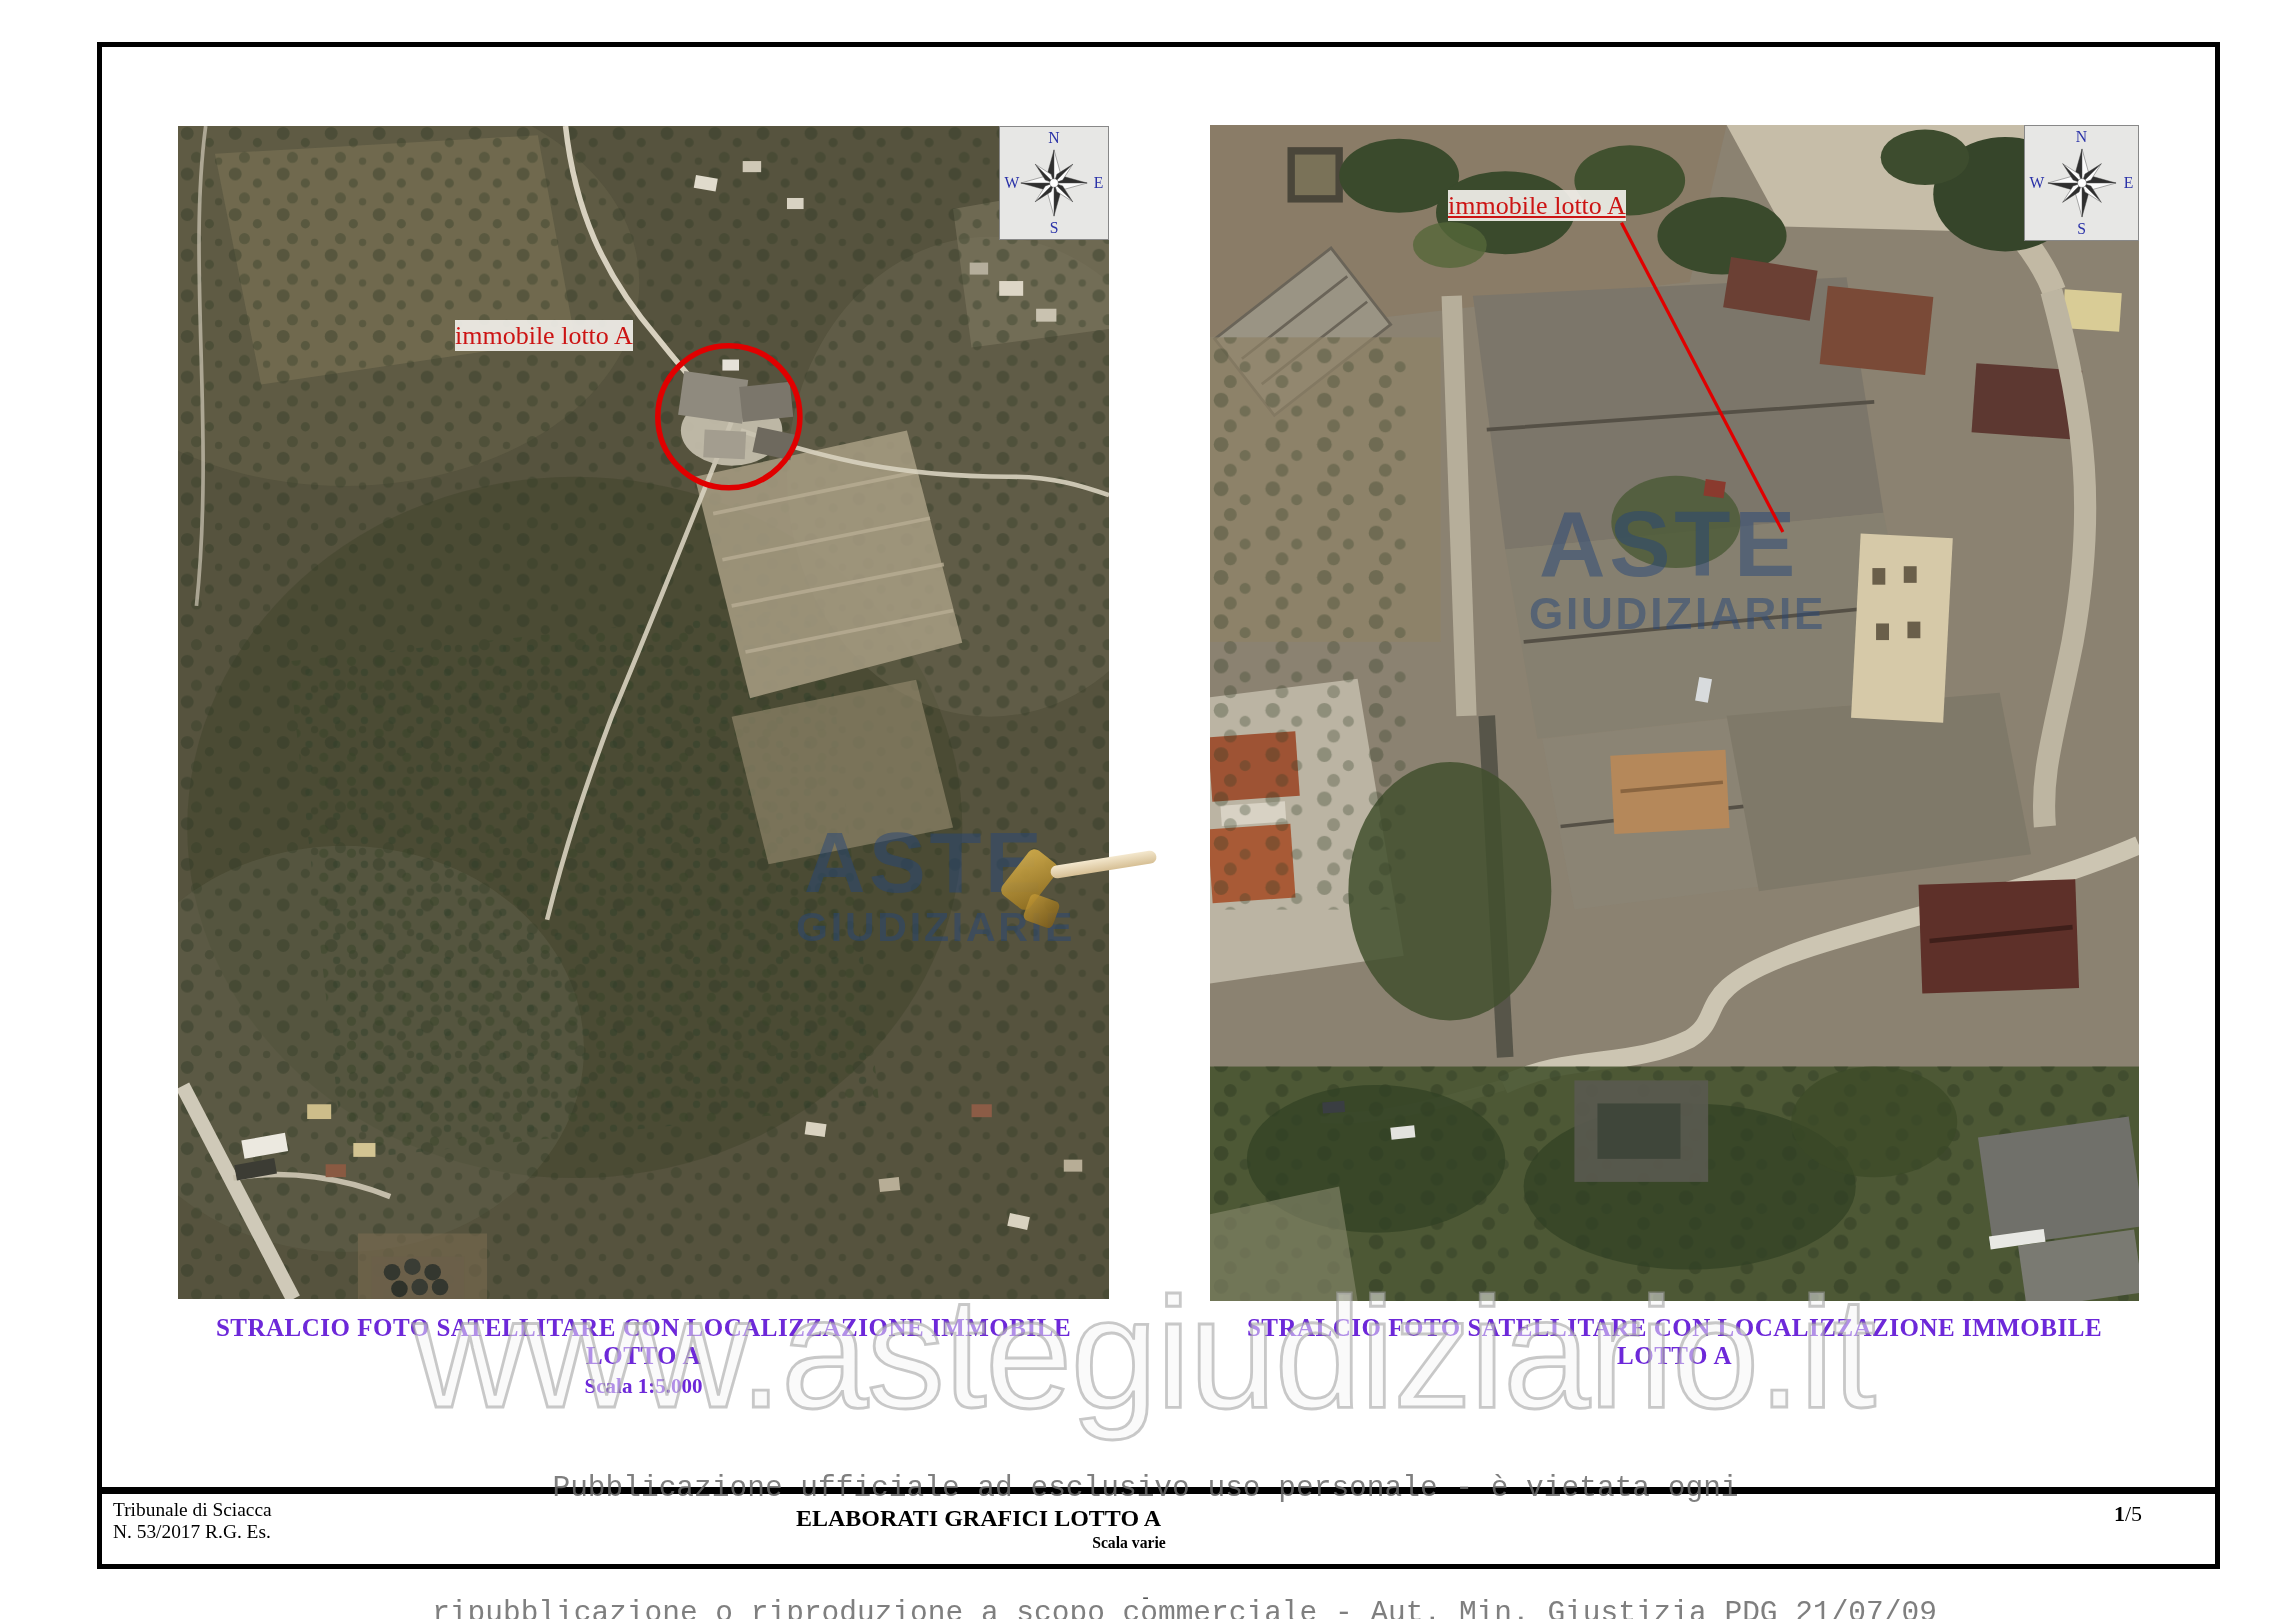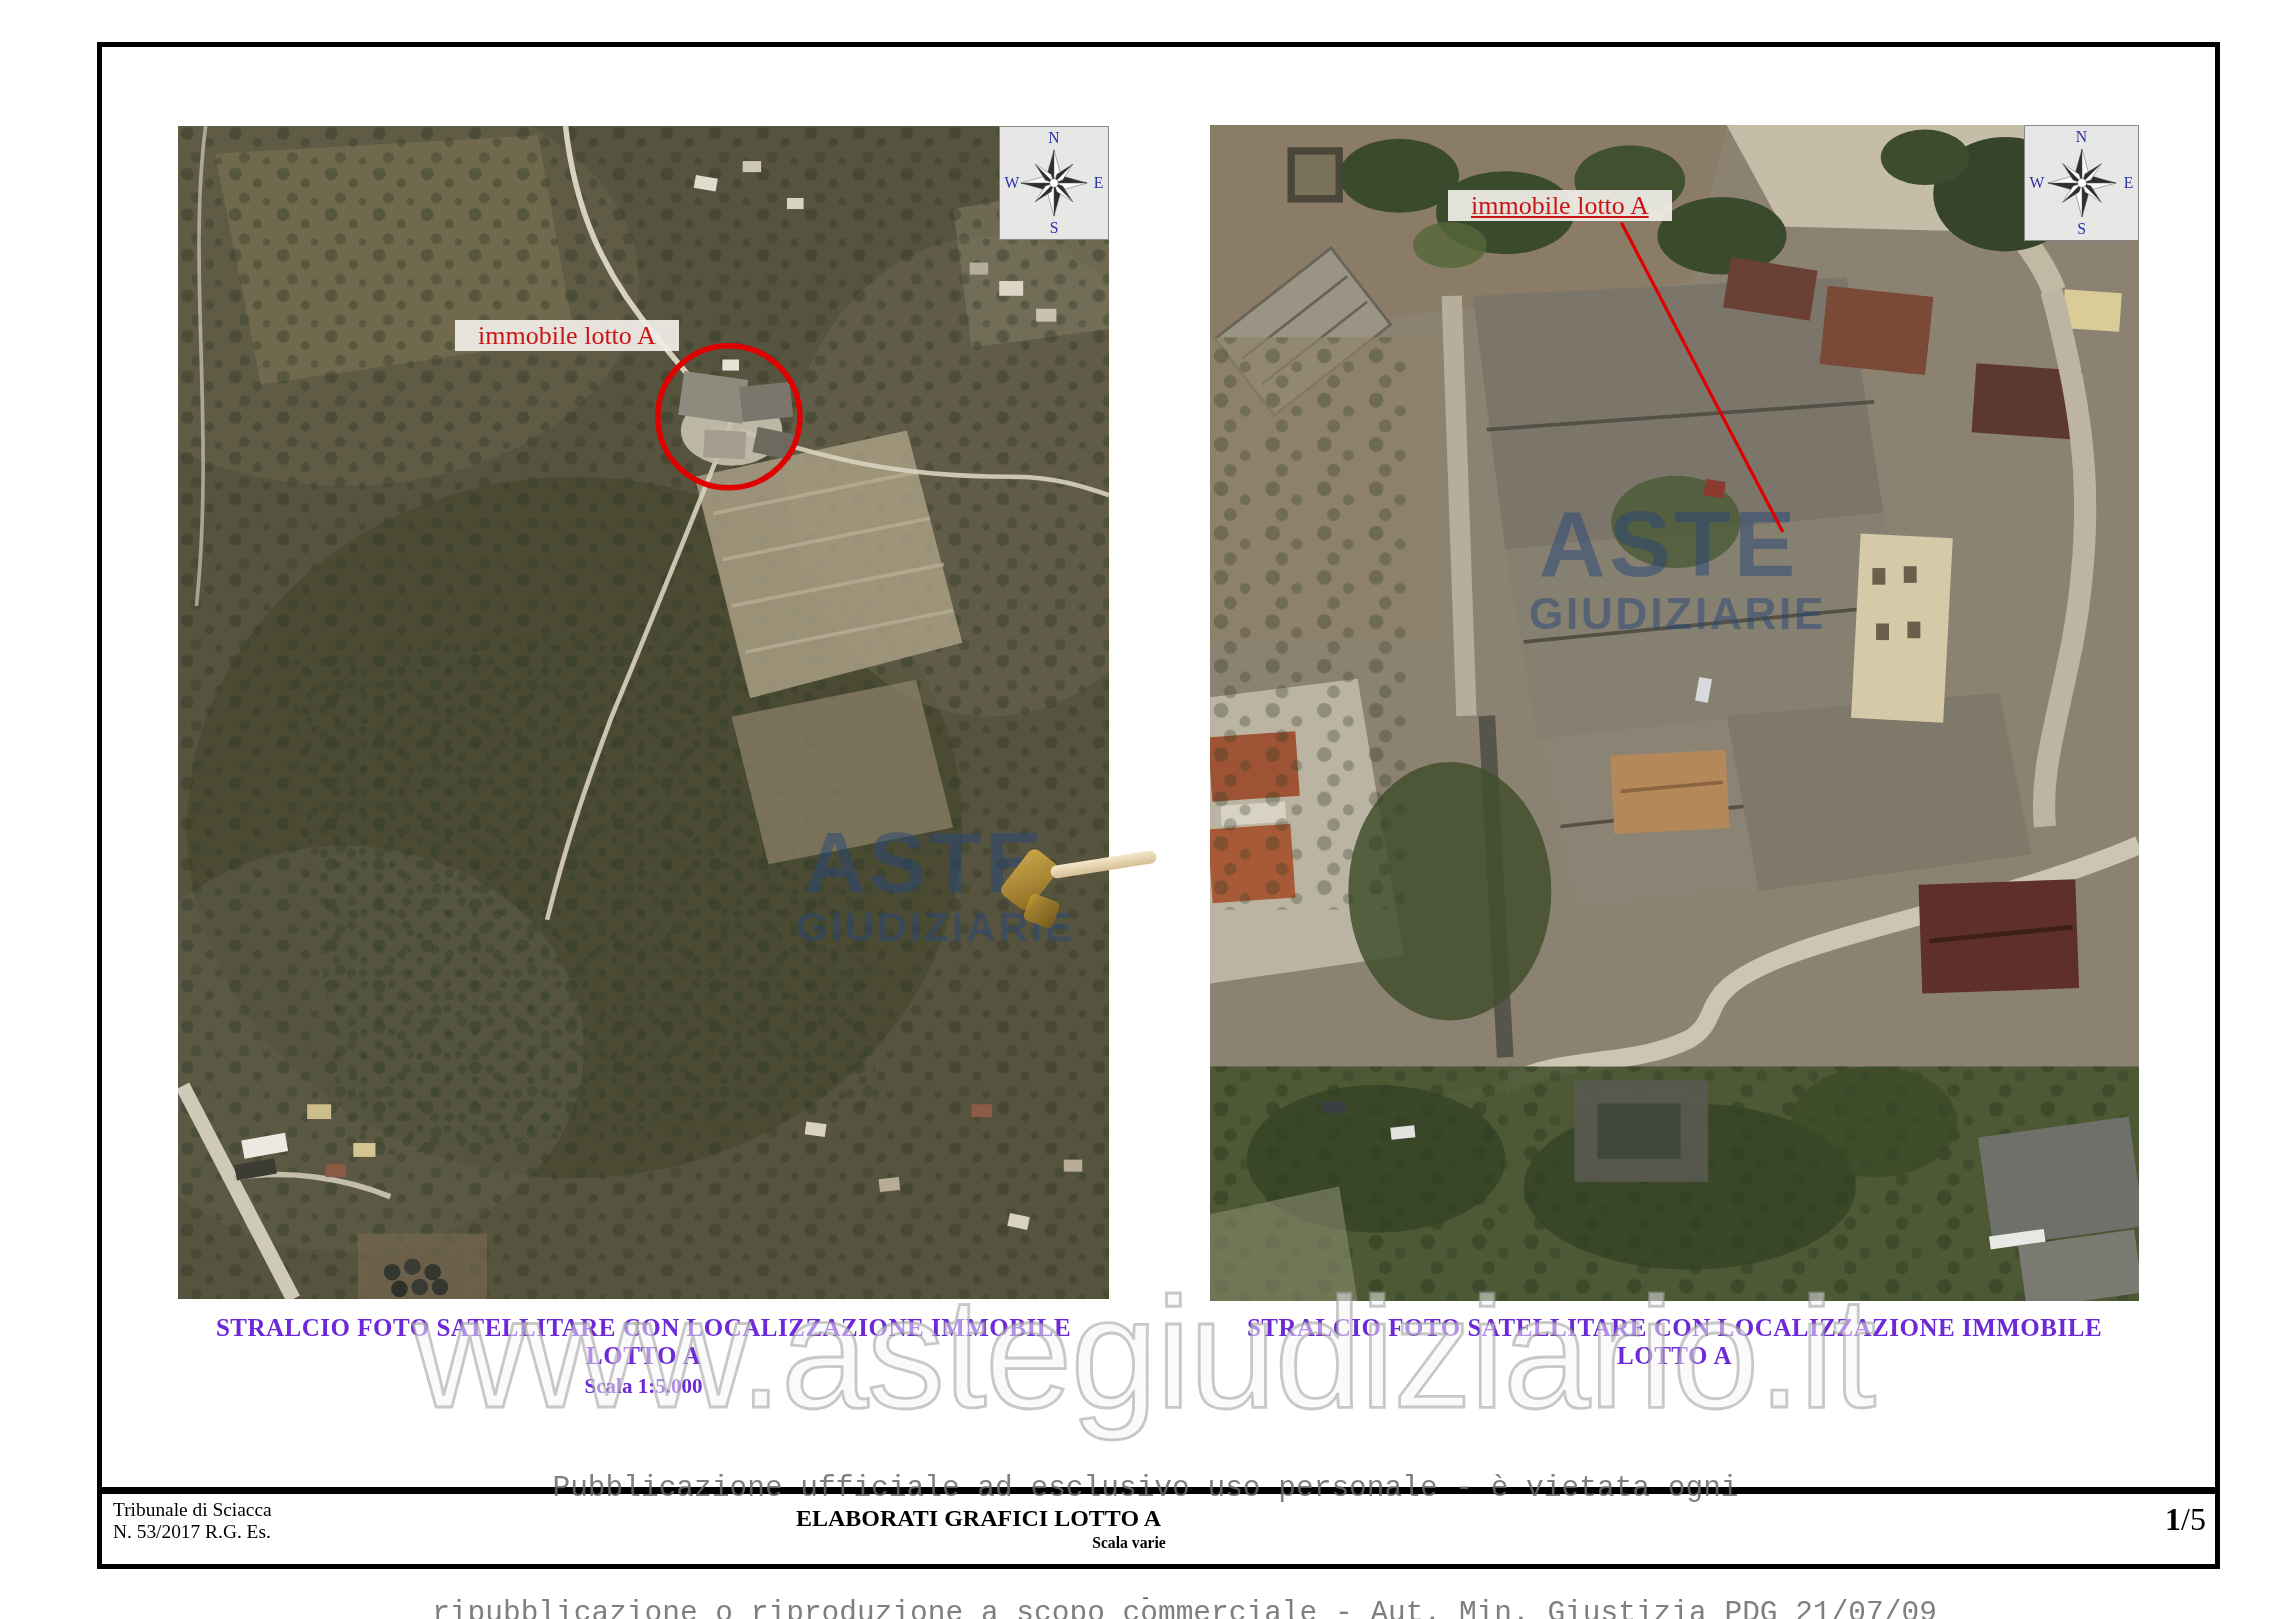--- a/index.html
+++ b/index.html
@@ -10,21 +10,21 @@
   .footer-rule{position:absolute;left:97px;top:1487px;width:2123px;height:6.5px;background:#000;}
 
   .panel{position:absolute;overflow:hidden;background:#5a5742;}
   .panel-left{left:178px;top:126px;width:931px;height:1173px;}
   .panel-right{left:1210px;top:125px;width:929px;height:1176px;}
   .photo{position:absolute;left:0;top:0;width:100%;height:100%;}
 
   .photo-wm{position:absolute;color:rgba(38,70,120,0.5);font-weight:bold;
             font-family:"Liberation Sans",sans-serif;line-height:1;white-space:nowrap;z-index:3;}
   .annot-label{position:absolute;background:rgba(240,238,232,0.93);color:#cc1414;
-               font-size:26px;line-height:31px;padding:0 23px;white-space:nowrap;z-index:5;}
+               font-size:26px;line-height:31px;padding:0 0;white-space:nowrap;z-index:5;}
   .annot-underline{text-decoration:underline;}
   .annot-svg{position:absolute;left:0;top:0;width:100%;height:100%;z-index:4;pointer-events:none;}
 
   .compass{position:absolute;top:0;right:0;background:#e7e7e5;border:0.9px solid #888;z-index:6;}
   .compass-left{width:108px;height:112px;}
   .compass-right{width:113px;height:114px;}
   .compass svg{position:absolute;left:50%;top:50%;transform:translate(-50%,-50%);}
   .compass span{position:absolute;color:#2a32a8;font-size:15.7px;font-family:"Liberation Serif",serif;}
   .cN{left:50%;top:1.8px;transform:translateX(-50%);}
   .cS{left:50%;bottom:1.8px;transform:translateX(-50%);}
@@ -44,21 +44,21 @@
   .gavel-head2{position:absolute;left:1026px;top:897px;width:31px;height:28px;border-radius:5.5px;
      background:linear-gradient(120deg,#c49a36,#7d5c18);transform:rotate(20deg);z-index:3;opacity:.85;}
   .gavel-handle{position:absolute;left:1050px;top:858px;width:107px;height:13px;border-radius:7.4px;
      background:linear-gradient(#f4e8ce,#d6bf94);transform:rotate(-9deg);z-index:3;}
 
   .court{position:absolute;left:113px;top:1499px;font-size:19.4px;font-weight:normal;line-height:22px;z-index:9;}
   .doc-title{position:absolute;left:0;top:1505px;width:1957px;text-align:center;
              font-size:24px;font-weight:bold;z-index:9;}
   .doc-scale{position:absolute;left:0;top:1534px;width:2258px;text-align:center;
              font-size:15.7px;font-weight:bold;z-index:9;}
-  .page-num{position:absolute;left:2114px;top:1501px;width:92px;text-align:right;font-size:32px;z-index:9;}
+  .page-num{position:absolute;left:2114px;top:1501px;width:92px;text-align:left;font-size:22px;z-index:9;}
   .page-num .pn-bold{font-weight:bold;}
 
   .disclaimer{position:absolute;left:0;width:2291px;text-align:center;z-index:12;
       font-family:Liberation Mono, monospace;color:rgba(104,104,104,0.85);font-size:29.5px;white-space:nowrap;}
   .disc1{top:1471px;}
   .disc2{top:1596px;margin-left:39px;}
   .footnote{position:absolute;left:0;top:1587px;width:2291px;text-align:center;
       color:#555;font-size:18.5px;font-weight:bold;z-index:9;}
 </style>
 </head>

